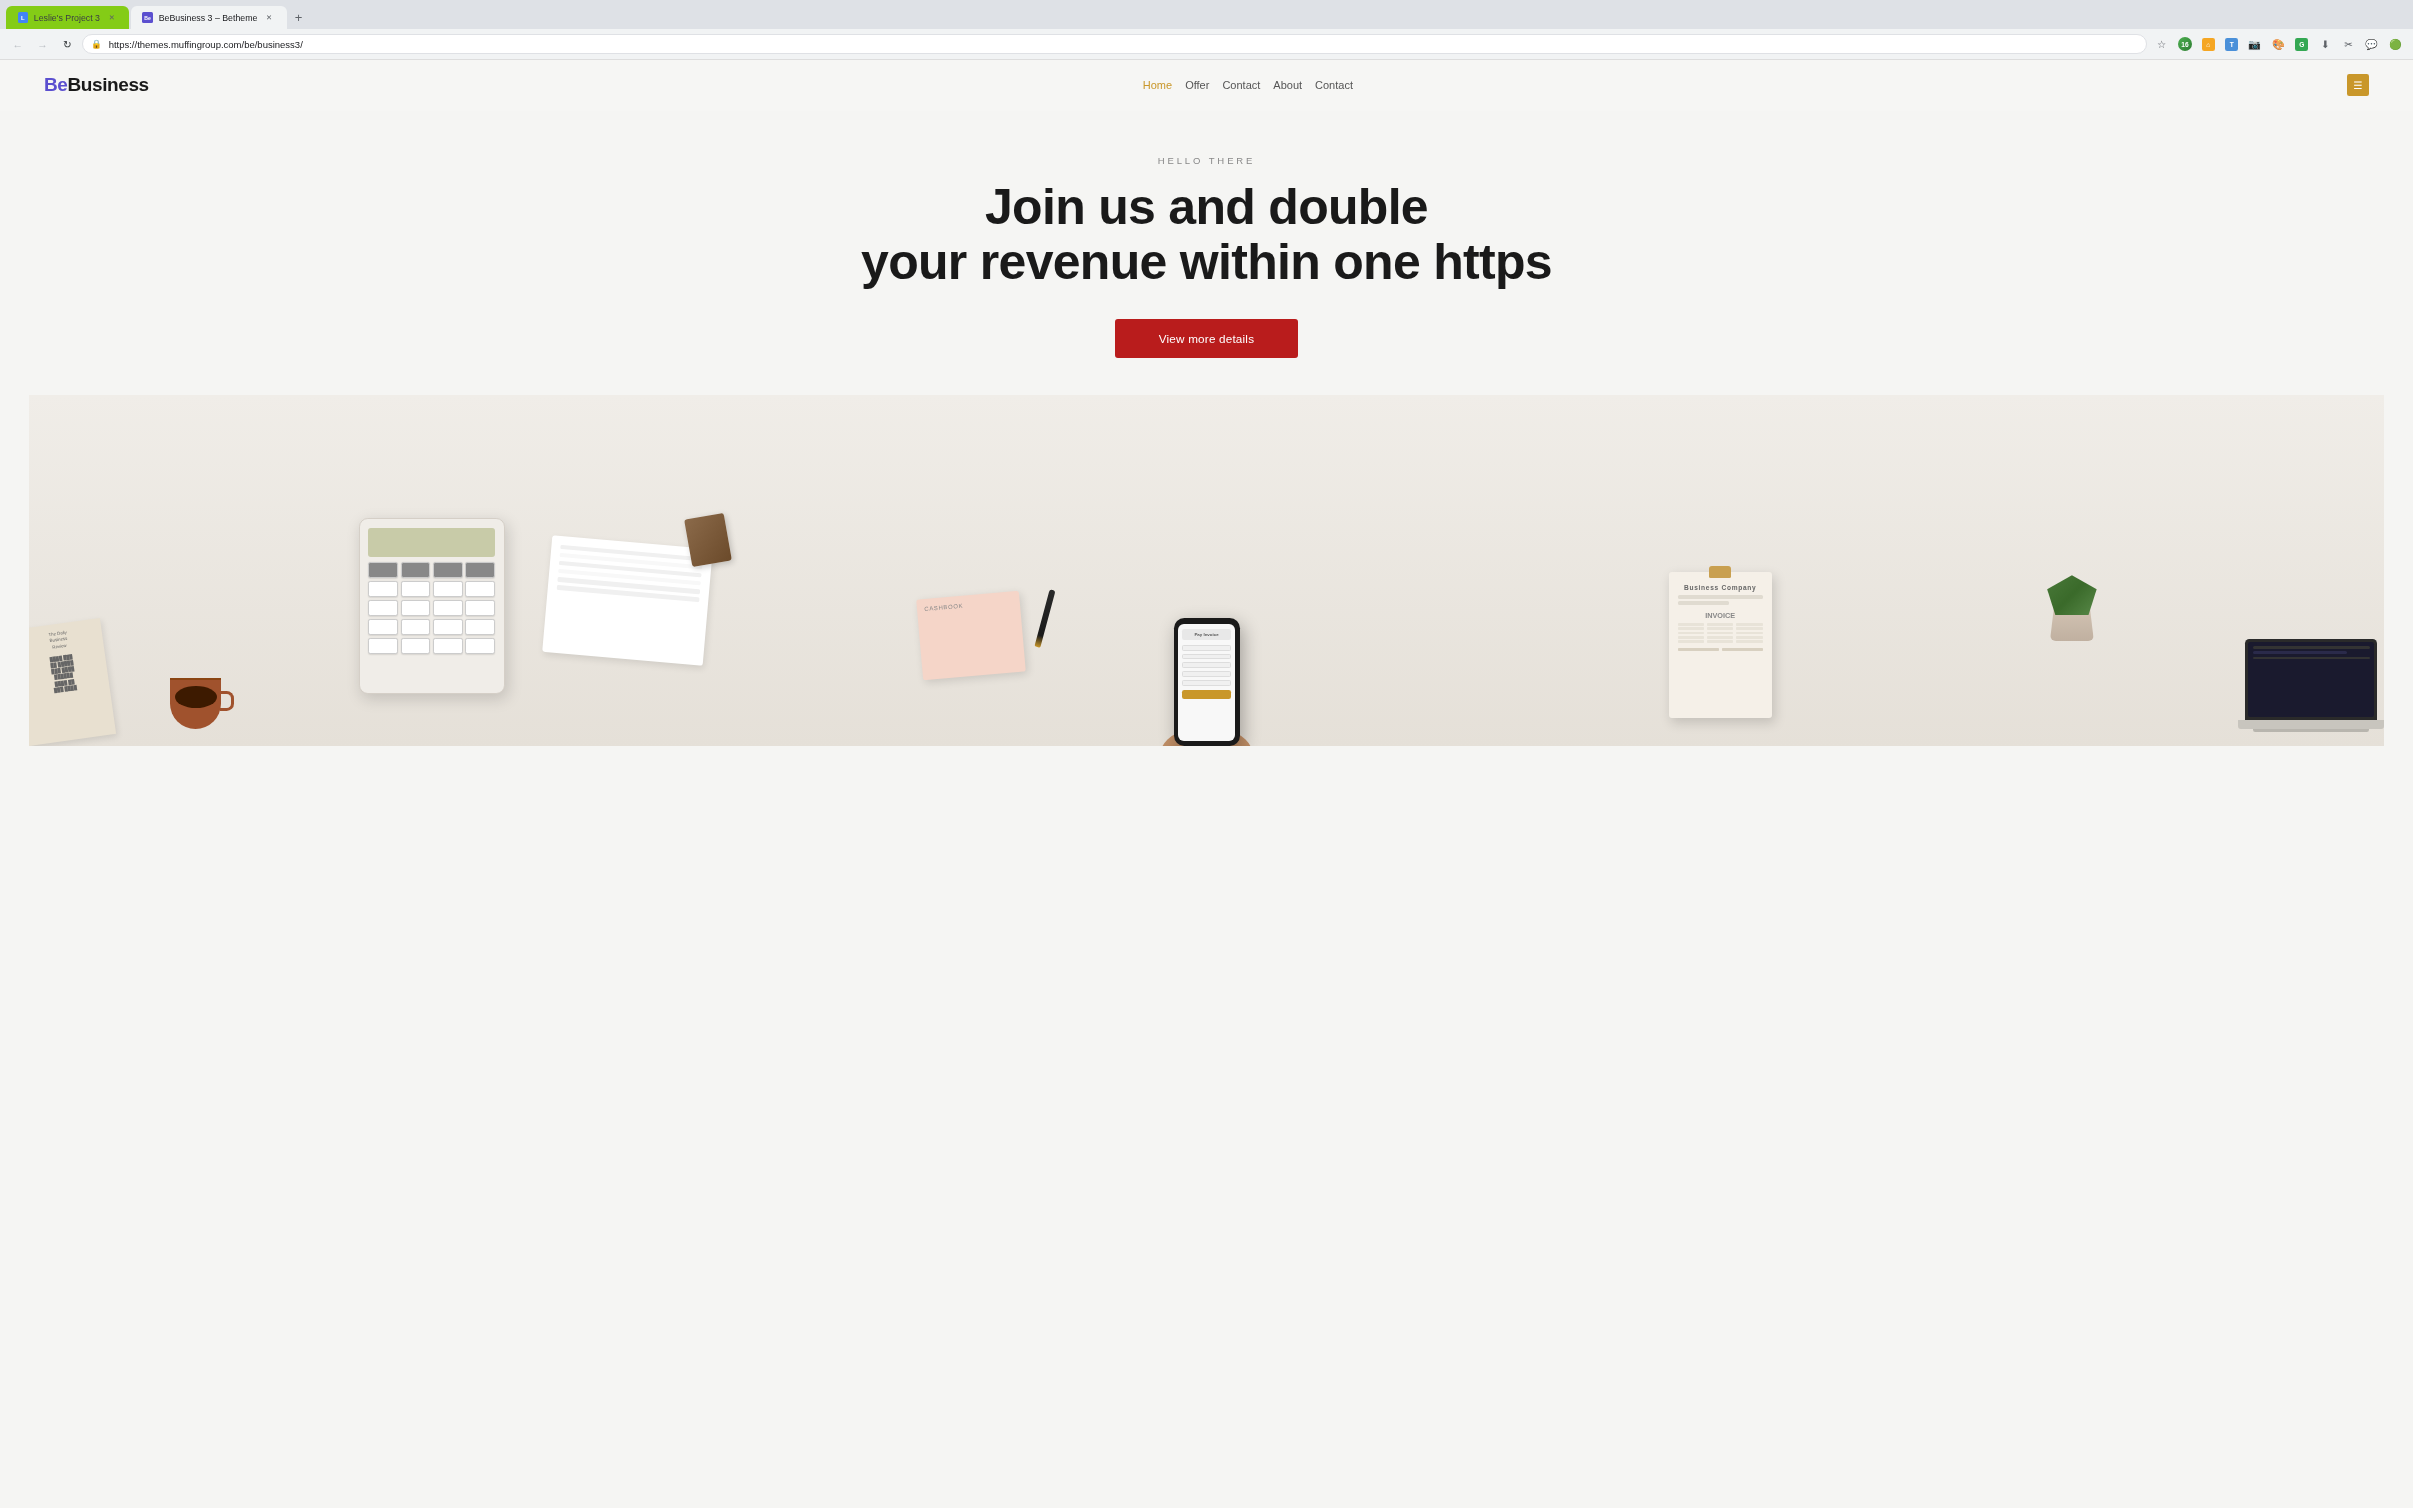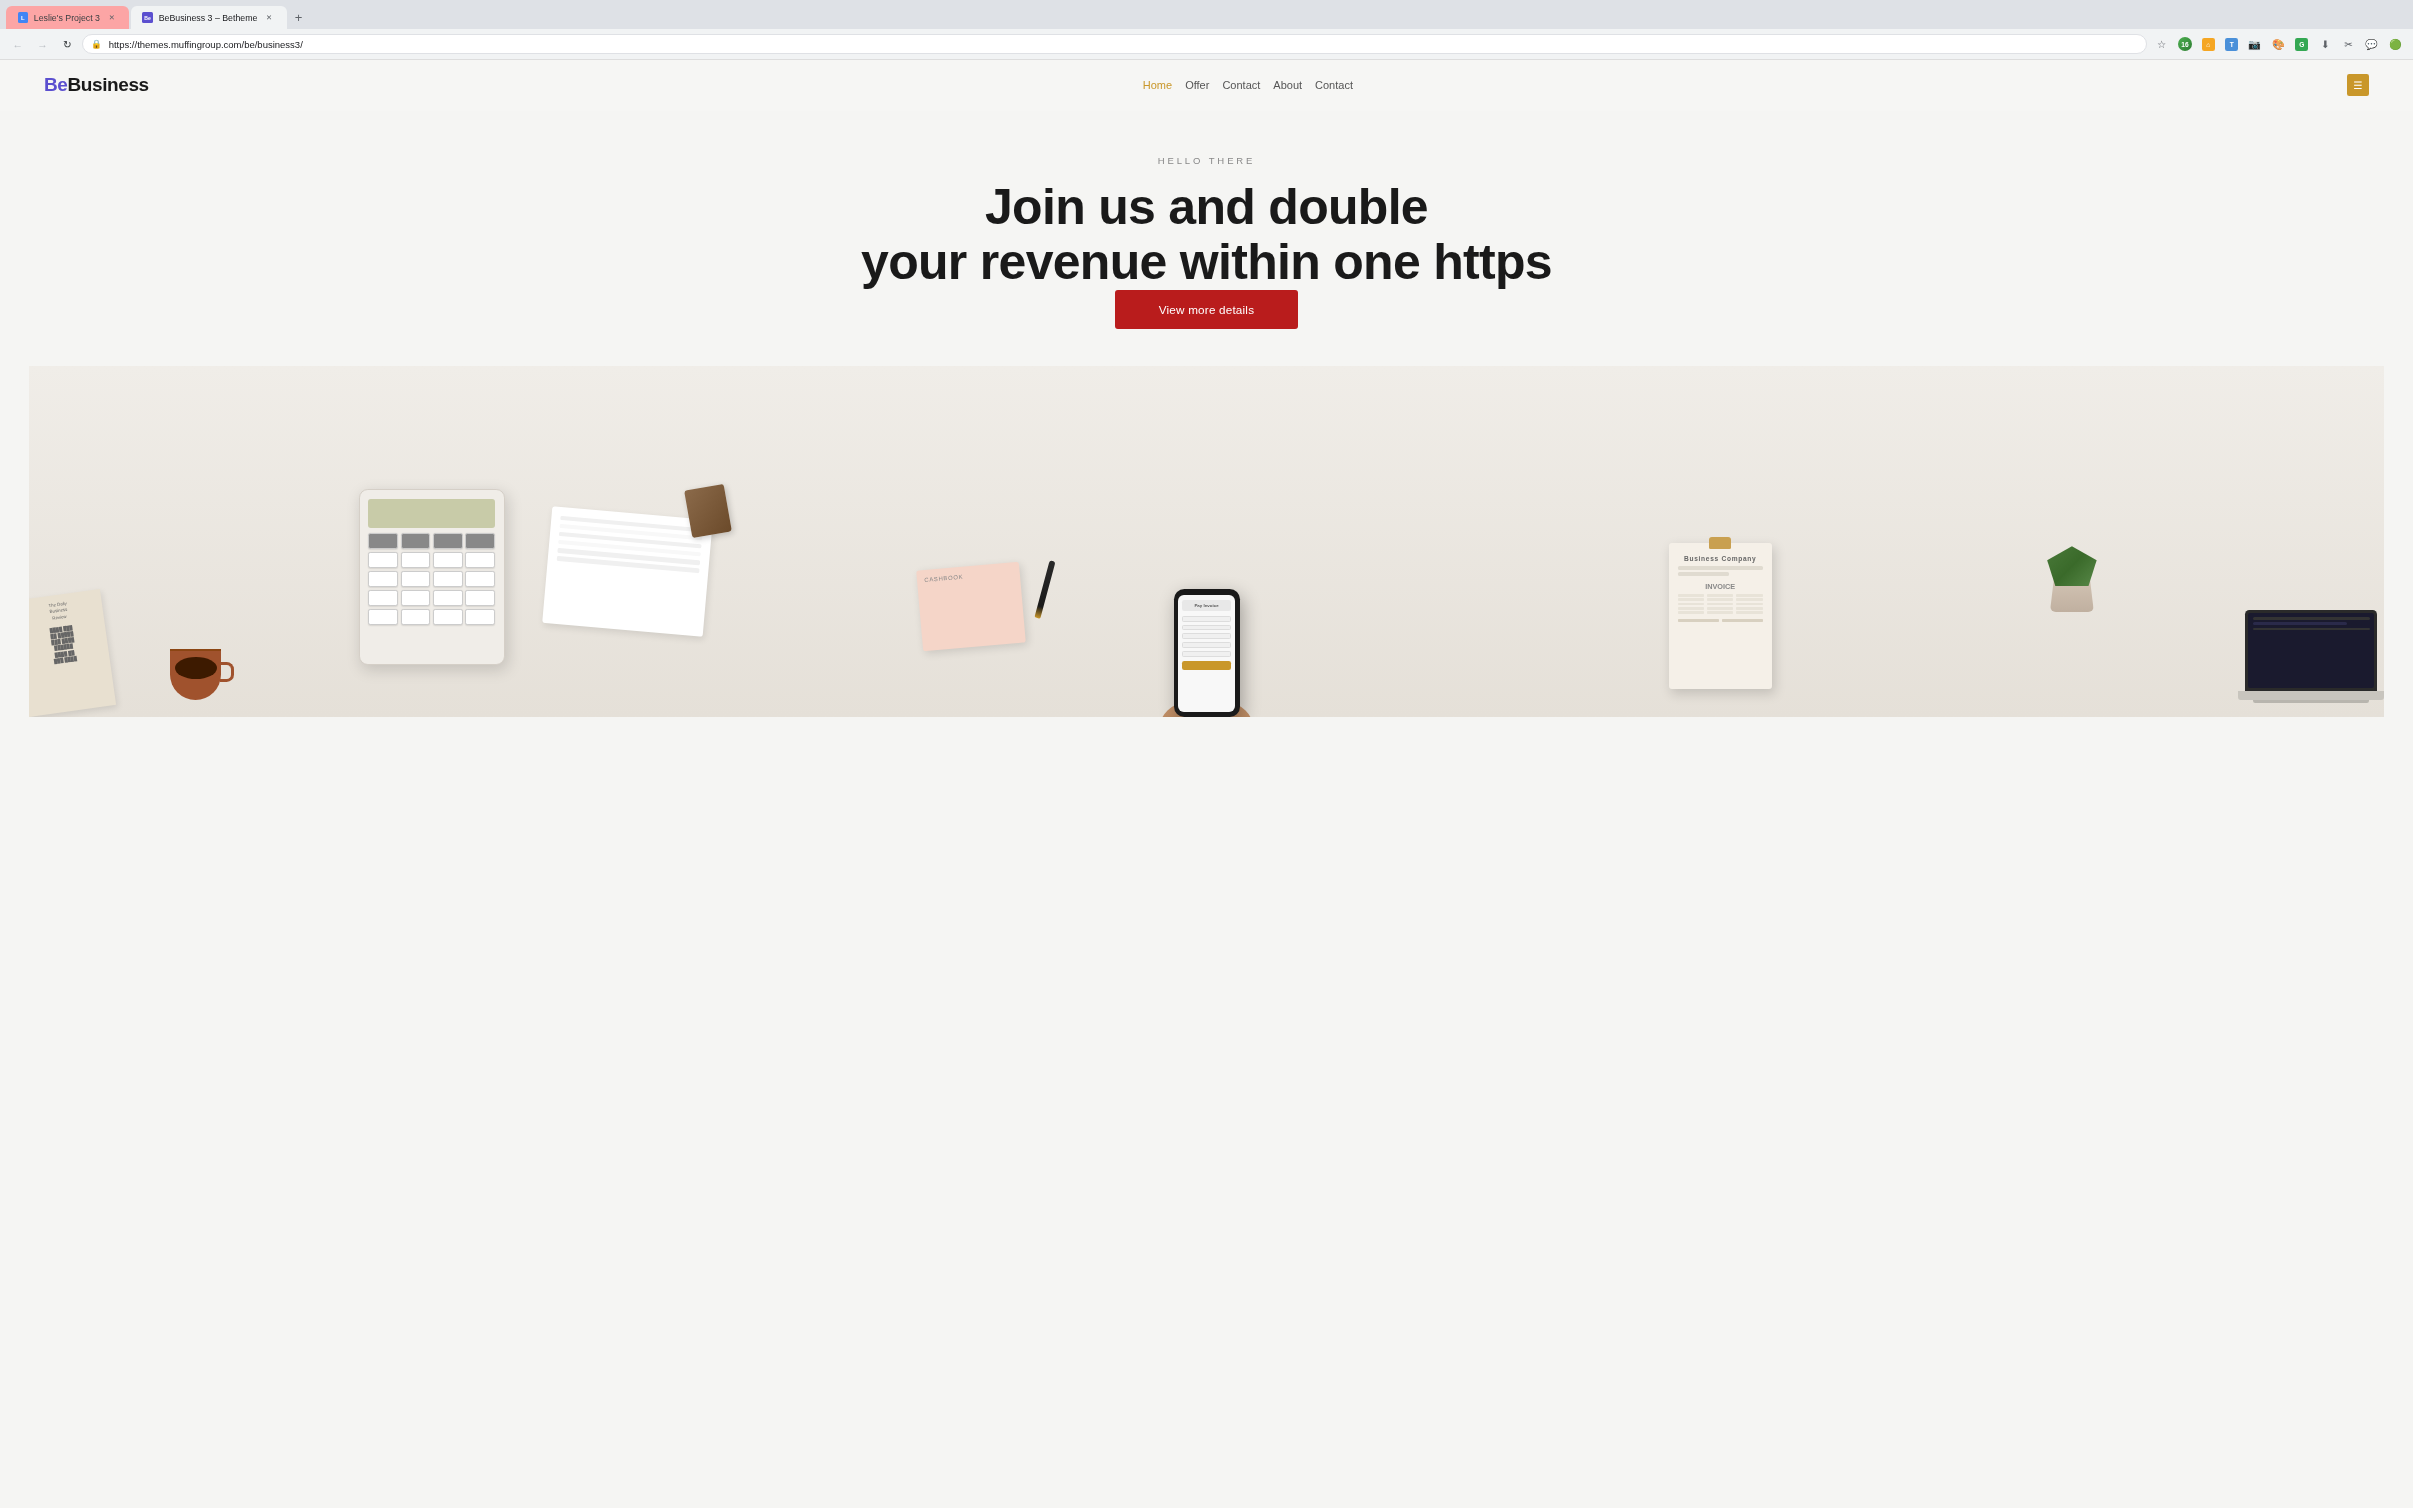--- a/index.html
+++ b/index.html
@@ -26,21 +26,21 @@
     }
 
     .browser-tab {
       display: flex;
       align-items: center;
       gap: 5.9px;
       padding: 5.9px 11.7px;
       border-radius: 5.9px 5.9px 0 0;
       font-size: 8.8px;
       color: #3c4043;
-      background: #fca5a5;
+      background: #84cc16;
       min-width: 117px;
       max-width: 161px;
       cursor: pointer;
       position: relative;
     }
 
     .browser-tab.active {
       background: #f1f3f4;
       color: #202124;
     }
@@ -240,20 +240,21 @@
       color: #888;
       text-transform: uppercase;
       margin-bottom: 14.6px;
     }
 
     .hero-title {
       font-size: 50px;
       font-weight: 800;
       color: #1a1a1a;
       line-height: 1.1;
+      margin-bottom: 29px;
       letter-spacing: -0.7px;
     }
 
     .hero-cta {
       display: inline-block;
       background: #c9972a;
       color: #fff;
       padding: 13px 44px;
       border-radius: 2.9px;
       font-size: 11.7px;

